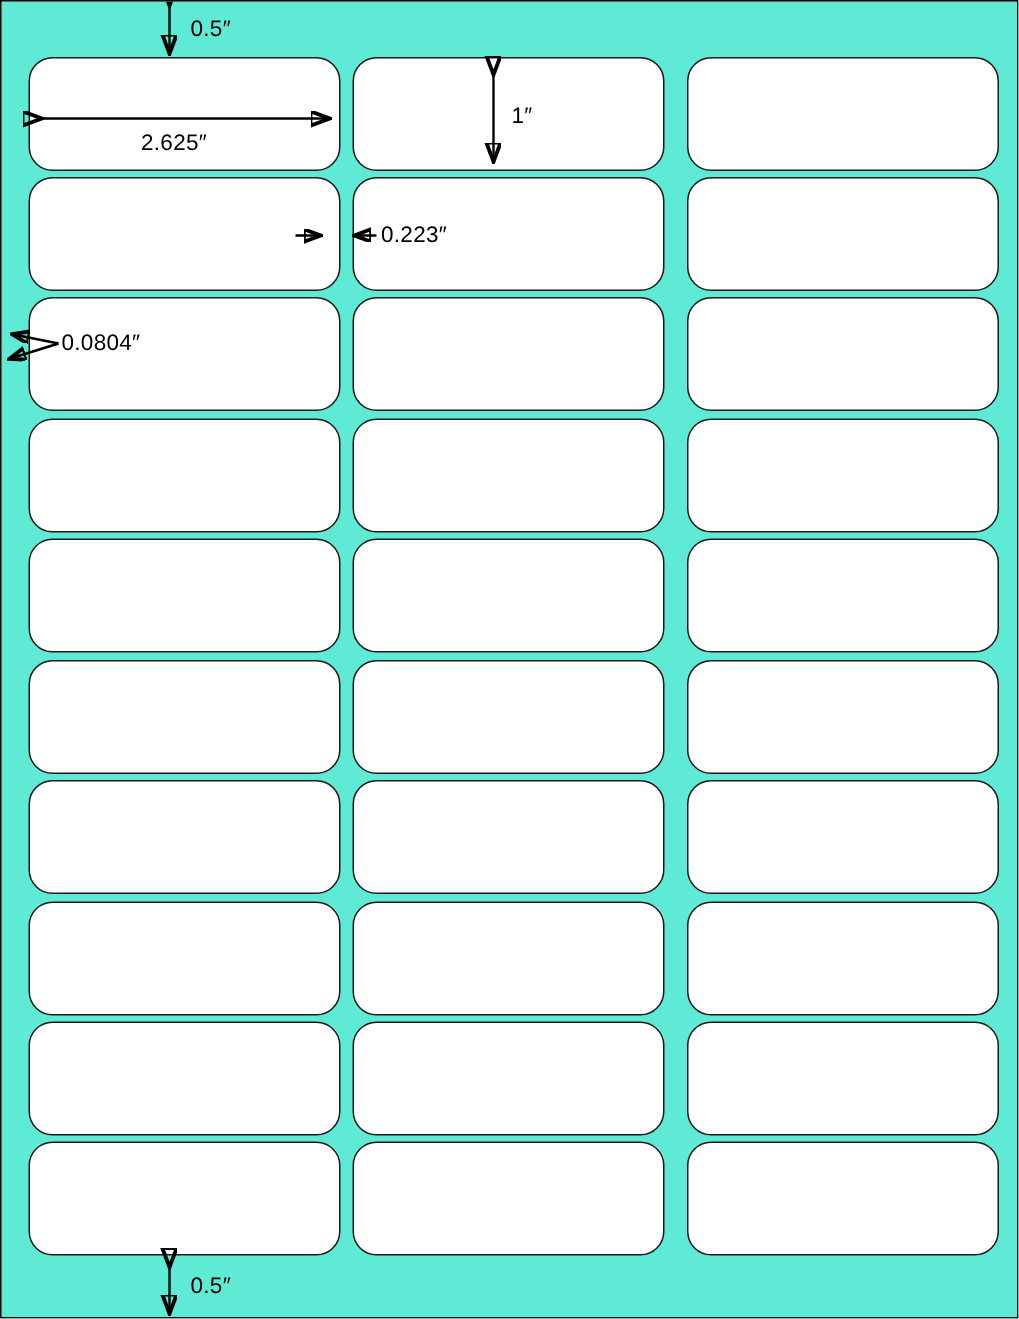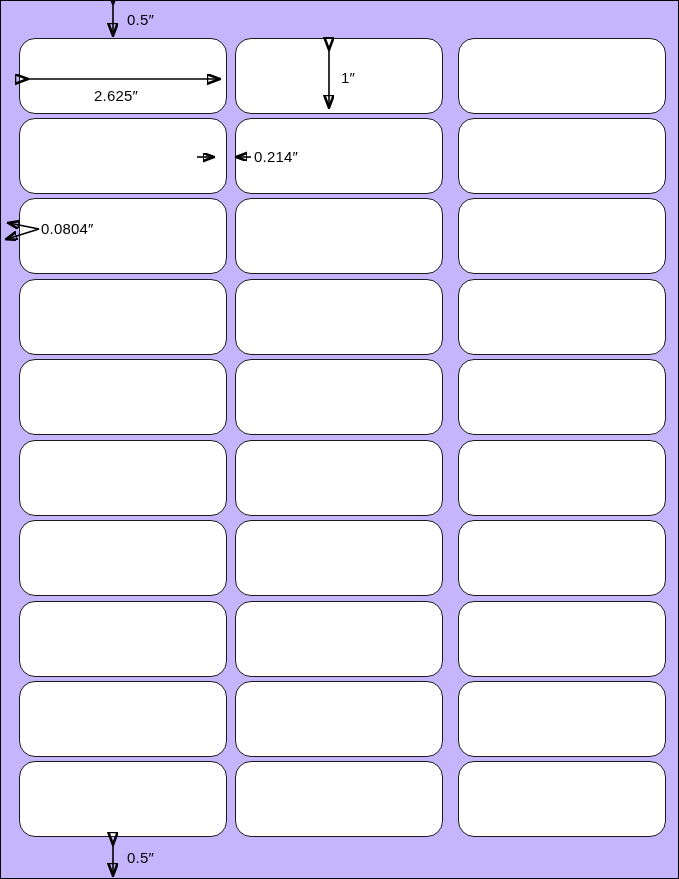--- a/index.html
+++ b/index.html
@@ -7,21 +7,21 @@
     padding: 0;
     background: #ffffff;
   }
   body {
     font-family: "Liberation Sans", sans-serif;
   }
   #sheet {
     position: relative;
     width: 679px;
     height: 879px;
-    background: #c4b5fd;
+    background: #5eead4;
     border: 1px solid #000000;
     box-sizing: border-box;
     overflow: hidden;
   }
   .label {
     position: absolute;
     box-sizing: border-box;
     border: 1.5px solid #1a1a1a;
     border-radius: 16px;
     background: #ffffff;
@@ -112,19 +112,19 @@
 
     <line x1="112" y1="843" x2="112" y2="874" marker-start="url(#ah)" marker-end="url(#ah)"></line>
   </svg>
 
   <div class="dim-text" style="left:126px; top:10px;">0.5″</div>
 
   <div class="dim-text" style="left:93px; top:86px;">2.625″</div>
 
   <div class="dim-text" style="left:340px; top:68px;">1″</div>
 
-  <div class="dim-text" style="left:253px; top:147px;">0.214″</div>
+  <div class="dim-text" style="left:253px; top:147px;">0.223″</div>
 
   <div class="dim-text" style="left:40px; top:219px;">0.0804″</div>
 
   <div class="dim-text" style="left:126px; top:848px;">0.5″</div>
 
 </div>
 
 </body></html>

